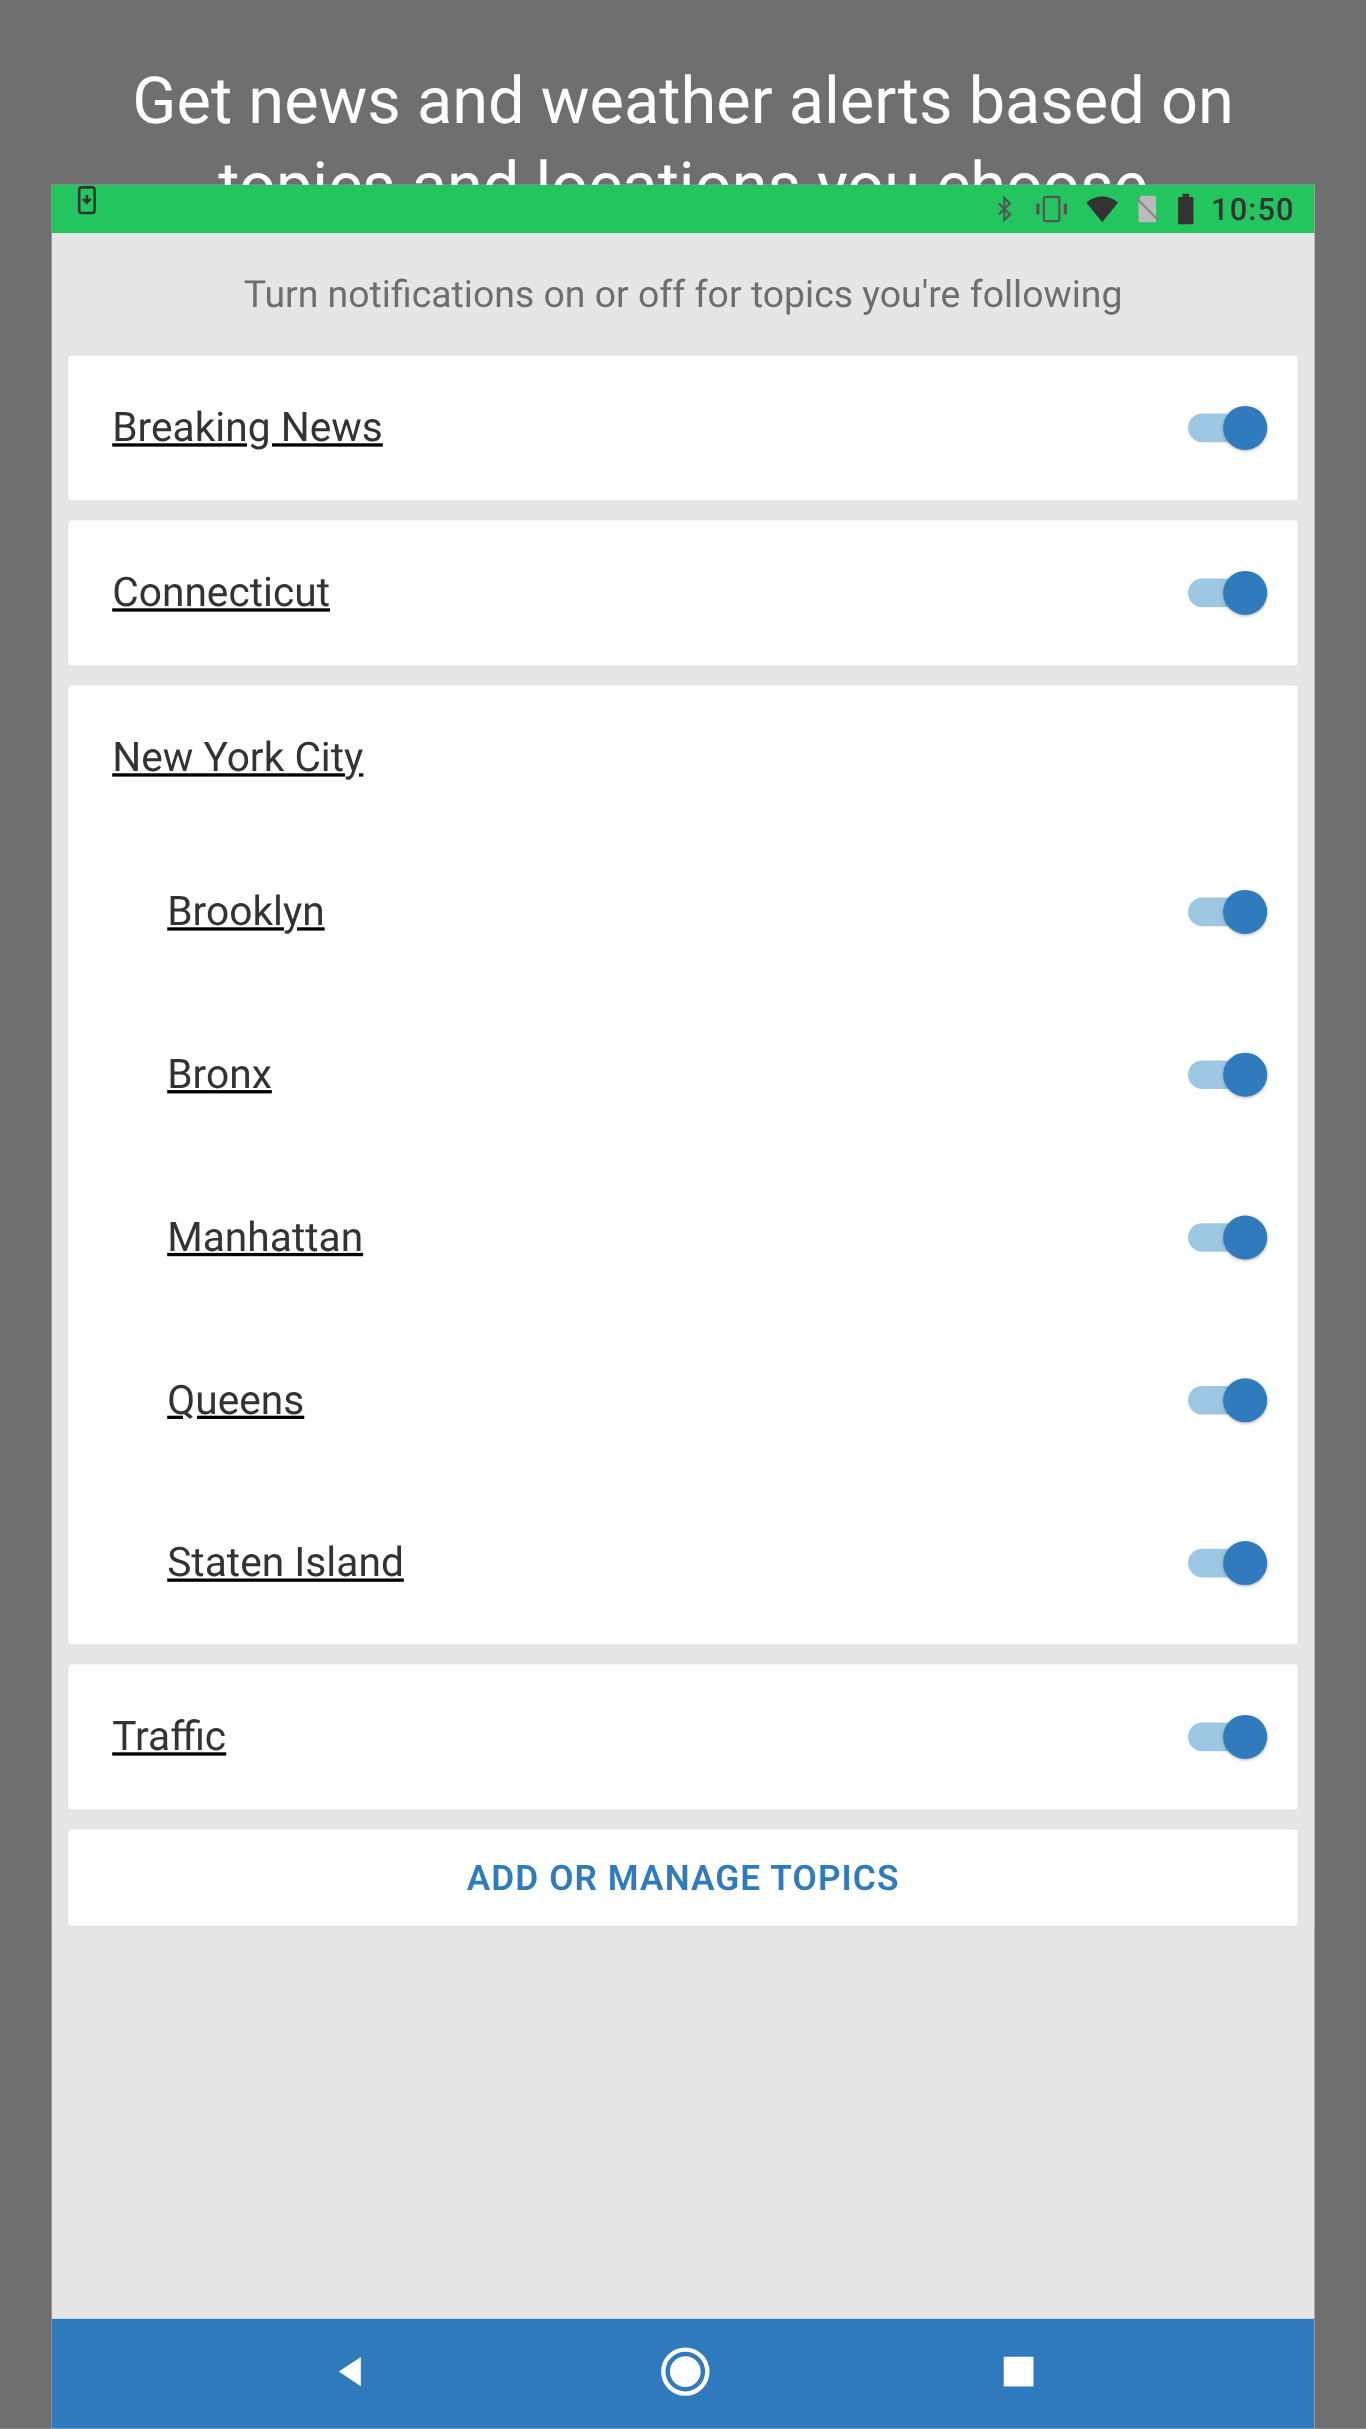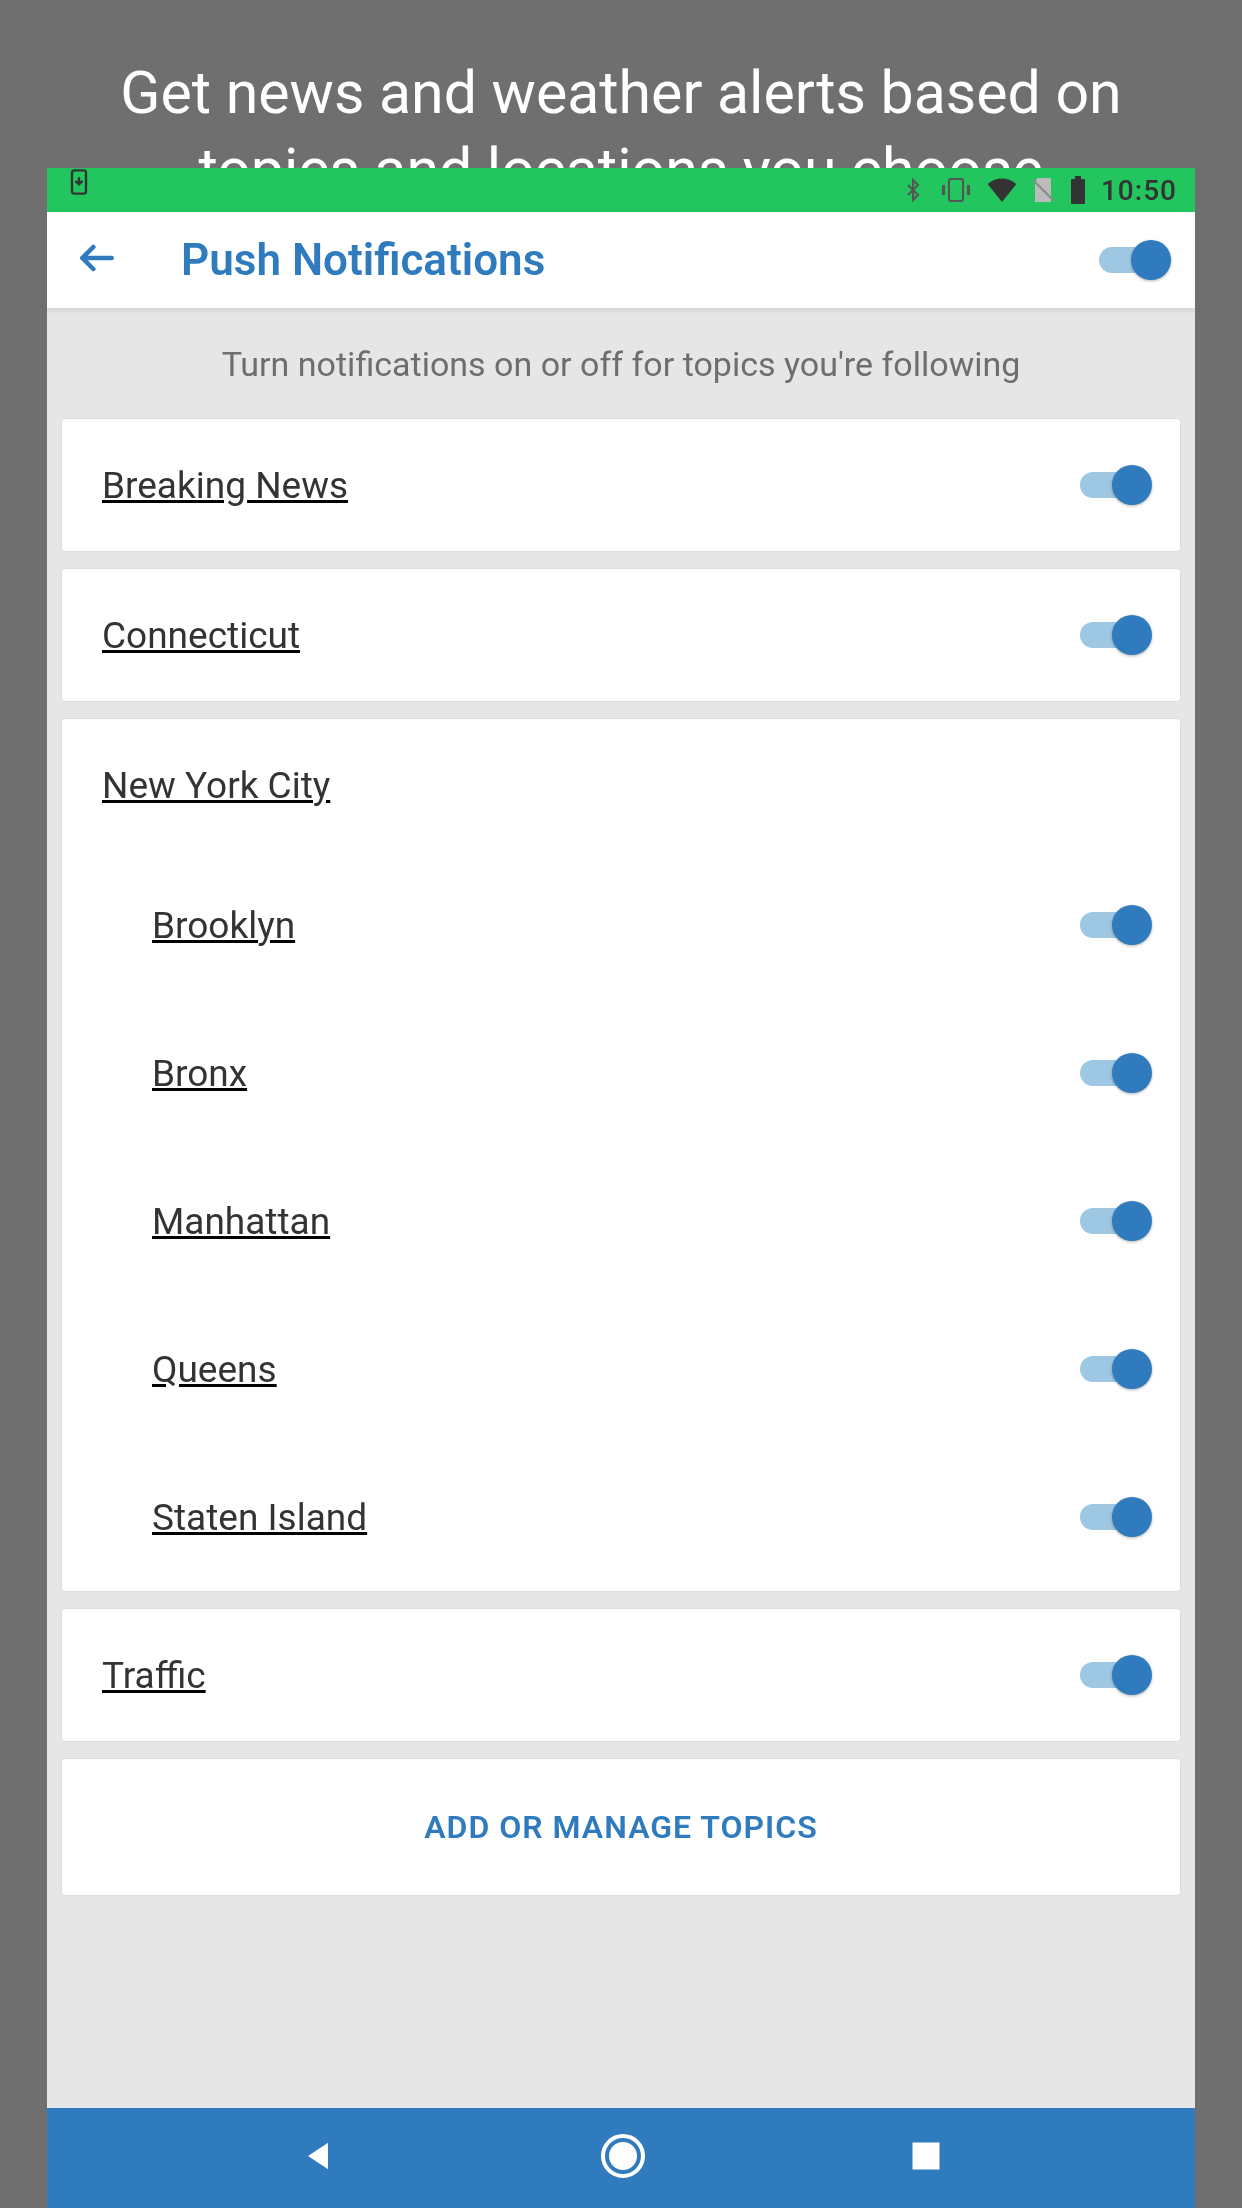--- a/index.html
+++ b/index.html
@@ -109,21 +109,21 @@
     text-decoration: underline;
   }
   .row-nested { padding-left: 90px; height: 148px; }
   .row.header-row { height: 132px; }
   .row-label {
     color: #333;
     font-size: 37px;
     flex: 1;
   }
   .manage-btn {
-    height: 136px;
+    height: 88px;
     display: flex;
     align-items: center;
     justify-content: center;
     color: #2f7bbe;
     font-size: 32px;
     font-weight: 600;
     letter-spacing: 1px;
   }
   
   .nav-bar {
@@ -183,32 +183,20 @@
       <span>
         <svg width="18" height="28" viewBox="0 0 18 28" fill="#333">
           <rect x="6" y="0" width="6" height="3"></rect>
           <rect x="2" y="3" width="14" height="25" rx="1"></rect>
         </svg>
       </span>
       <span class="status-time">10:50</span>
     </div>
   </div>
 
-  <div class="app-header">
-    <span class="back-arrow">
-      <svg width="44" height="44" viewBox="0 0 24 24" fill="none" stroke="#2f7bbe" stroke-width="2.5" stroke-linecap="round" stroke-linejoin="round">
-        <path d="M20 12 H4 M10 6 L4 12 L10 18"></path>
-      </svg>
-    </span>
-    <div class="header-title">Push Notifications</div>
-    <div class="toggle">
-      <div class="toggle-track"></div>
-        <div class="toggle-thumb"></div>
-    </div>
-  </div>
 
   <div class="content">
     <div class="subtitle">Turn notifications on or off for topics you're following</div>
 
     <div class="card">
       <div class="row">
         <div class="row-label">Breaking News</div>
         <div class="toggle">
             <div class="toggle-track"></div>
             <div class="toggle-thumb"></div>

